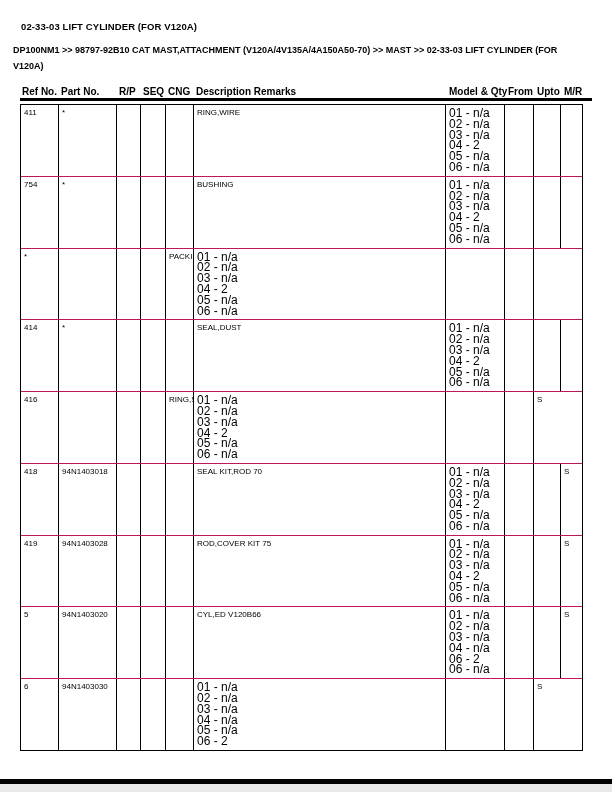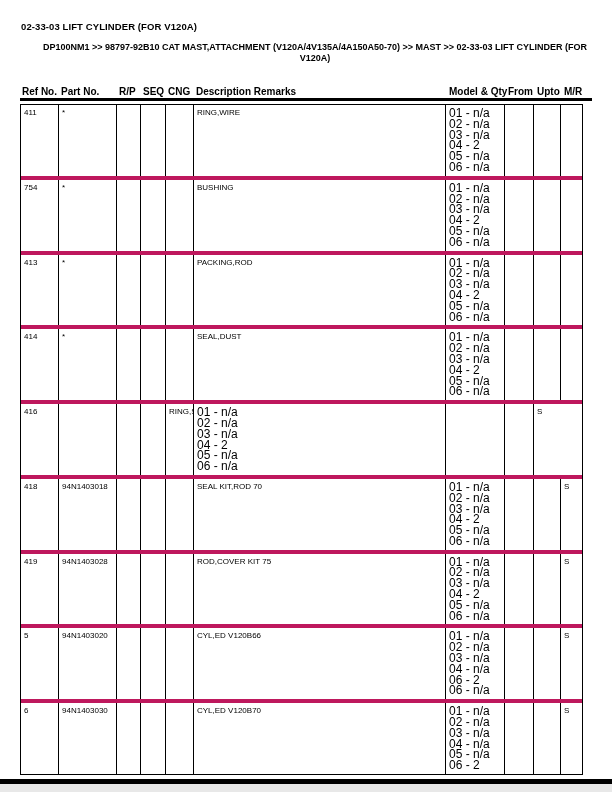--- a/index.html
+++ b/index.html
@@ -16,27 +16,26 @@
   .doc-title {
     position: absolute;
     left: 21px;
     top: 21px;
     font-size: 9.5px;
     font-weight: bold;
     letter-spacing: 0.1px;
   }
   .breadcrumb {
     position: absolute;
-    left: 29px;
+    left: 13px;
     top: 42px;
     width: 572px;
     font-size: 9px;
     font-weight: bold;
-    line-height: 11px;
-    text-align: center;
+    line-height: 16px;
   }
   .col-heads {
     position: absolute;
     left: 20px;
     top: 86px;
     width: 563px;
     display: grid;
     grid-template-columns: 39px 58px 24px 25px 28px 253px 59px 29px 27px 21px;
     font-size: 10px;
     font-weight: bold;
@@ -53,21 +52,21 @@
   .tbody {
     position: absolute;
     left: 20px;
     top: 104px;
     width: 563px;
     border: 1px solid #000;
   }
   .trow {
     display: grid;
     grid-template-columns: 38px 58px 24px 25px 28px 252px 59px 29px 27px 21px;
-    border-bottom: 4px solid #be185d;
+    border-bottom: 1px solid #be185d;
   }
   .trow:last-child { border-bottom: none; }
   .cell {
     border-right: 1px solid #000;
     padding: 3px 2px 3px 3px;
     font-size: 8px;
     line-height: 10px;
     min-height: 66px;
     overflow: hidden;
   }
@@ -143,21 +142,20 @@
           <div class="qty-line">03 - n/a</div>
           <div class="qty-line">04 - 2</div>
           <div class="qty-line">05 - n/a</div>
           <div class="qty-line">06 - n/a</div>
         </div>
         <div class="cell"></div>
         <div class="cell"></div>
         <div class="cell"></div>
       </div>
       <div class="trow">
-        <div class="cell">413</div>
         <div class="cell">*</div>
         <div class="cell"></div>
         <div class="cell"></div>
         <div class="cell"></div>
         <div class="cell">PACKING,ROD</div>
         <div class="cell">
           <div class="qty-line">01 - n/a</div>
           <div class="qty-line">02 - n/a</div>
           <div class="qty-line">03 - n/a</div>
           <div class="qty-line">04 - 2</div>
@@ -261,21 +259,20 @@
         <div class="cell"></div>
         <div class="cell"></div>
         <div class="cell">S</div>
       </div>
       <div class="trow">
         <div class="cell">6</div>
         <div class="cell">94N1403030</div>
         <div class="cell"></div>
         <div class="cell"></div>
         <div class="cell"></div>
-        <div class="cell">CYL,ED V120B70</div>
         <div class="cell">
           <div class="qty-line">01 - n/a</div>
           <div class="qty-line">02 - n/a</div>
           <div class="qty-line">03 - n/a</div>
           <div class="qty-line">04 - n/a</div>
           <div class="qty-line">05 - n/a</div>
           <div class="qty-line">06 - 2</div>
         </div>
         <div class="cell"></div>
         <div class="cell"></div>

